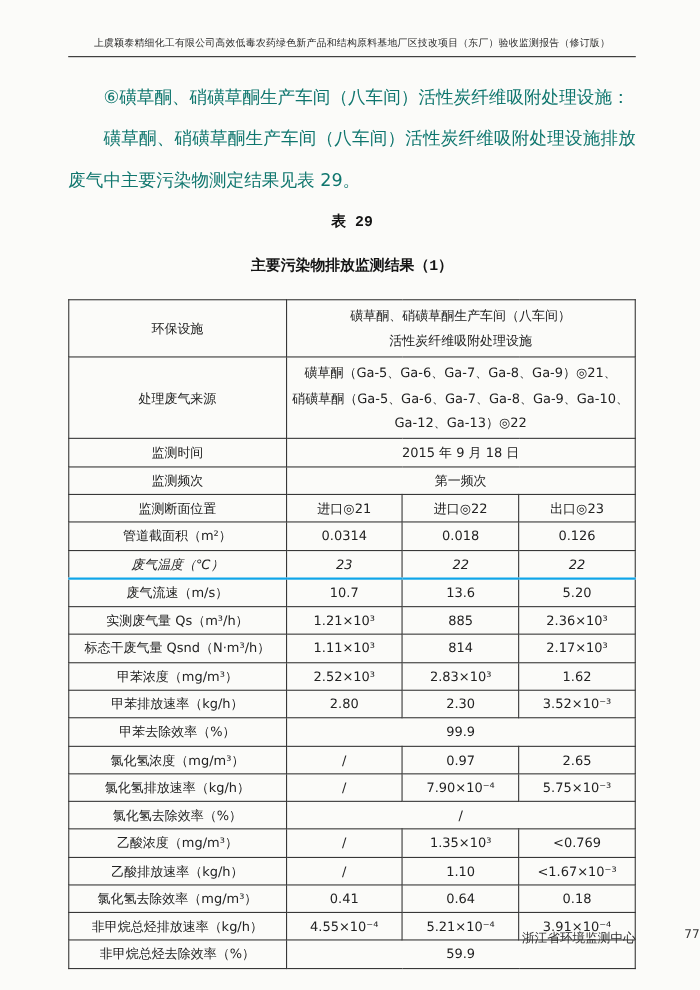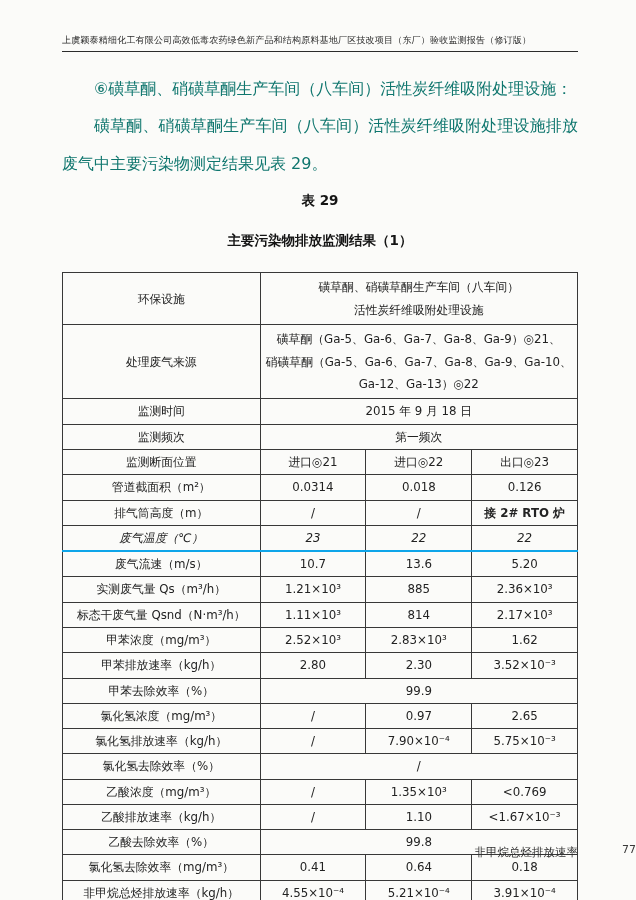--- a/index.html
+++ b/index.html
@@ -6,29 +6,29 @@
   body{
     width:636px;height:900px;overflow:hidden;
     background:#fbfbf9;
     font-family:"DejaVu Sans","Liberation Sans",sans-serif;
     color:#1d1d1d;
     position:relative;
   }
   .page{padding:34px 58px 0 62px;}
 
   .doc-header{
-    font-size:9px;line-height:1.4;text-align:left;color:#2c2c2c;
+    font-size:9px;line-height:1.4;text-align:center;color:#2c2c2c;
     padding-bottom:4px;border-bottom:1.2px solid #2c2c2c;
     letter-spacing:0.2px;white-space:nowrap;overflow:hidden;
   }
 
   .body-text{margin-top:18px;font-size:16px;line-height:2.35;color:#0f766e;}
   .body-text p{margin:0;text-indent:2em;text-align:justify;}
 
-  .caption{margin-top:10px;text-align:center;font-weight:bold;font-size:13.5px;color:#141414;}
+  .caption{margin-top:10px;text-align:center;font-weight:bold;font-size:13.5px;color:#141414;font-family:Liberation Mono, monospace;}
   .caption-line1{display:flex;justify-content:center;align-items:baseline;gap:44px;}
   .caption-line2{margin-top:22px;}
 
   table.mon{
     width:100%;border-collapse:collapse;margin-top:22px;
     border:1.6px solid #1f1f1f;
     font-size:11.8px;color:#222;
     table-layout:fixed;
     padding-left:16px;
   }
@@ -100,26 +100,20 @@
           <td>进口◎21</td>
           <td>进口◎22</td>
           <td>出口◎23</td>
         </tr>
         <tr>
           <td class="lbl">管道截面积（m²）</td>
           <td>0.0314</td>
           <td>0.018</td>
           <td>0.126</td>
         </tr>
-        <tr>
-          <td class="lbl">排气筒高度（m）</td>
-          <td>/</td>
-          <td>/</td>
-          <td style="font-weight: bold;">接 2# RTO 炉</td>
-        </tr>
         <tr class="thick">
           <td class="lbl">废气温度（℃）</td>
           <td>23</td>
           <td>22</td>
           <td>22</td>
         </tr>
         <tr>
           <td class="lbl">废气流速（m/s）</td>
           <td>10.7</td>
           <td>13.6</td>
@@ -175,24 +169,20 @@
           <td>1.35×10³</td>
           <td>&lt;0.769</td>
         </tr>
         <tr>
           <td class="lbl">乙酸排放速率（kg/h）</td>
           <td>/</td>
           <td>1.10</td>
           <td>&lt;1.67×10⁻³</td>
         </tr>
         <tr>
-          <td class="lbl">乙酸去除效率（%）</td>
-          <td colspan="3">99.8</td>
-        </tr>
-        <tr>
           <td class="lbl">氯化氢去除效率（mg/m³）</td>
           <td>0.41</td>
           <td>0.64</td>
           <td>0.18</td>
         </tr>
         <tr>
           <td class="lbl">非甲烷总烃排放速率（kg/h）</td>
           <td>4.55×10⁻⁴</td>
           <td>5.21×10⁻⁴</td>
           <td>3.91×10⁻⁴</td>
@@ -201,13 +191,13 @@
           <td class="lbl">非甲烷总烃去除效率（%）</td>
           <td colspan="3">59.9</td>
         </tr>
       </tbody>
   </table>
 
 </div>
 
 <div class="footer-pageno">77</div>
 
-<div class="footer-org">非甲烷总烃排放速率</div>
+<div class="footer-org">浙江省环境监测中心</div>
 
 </body></html>

